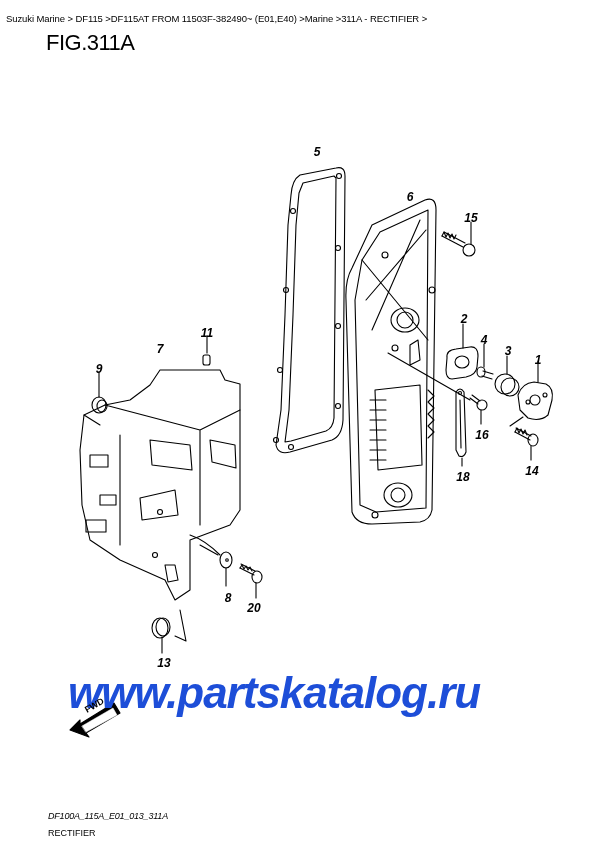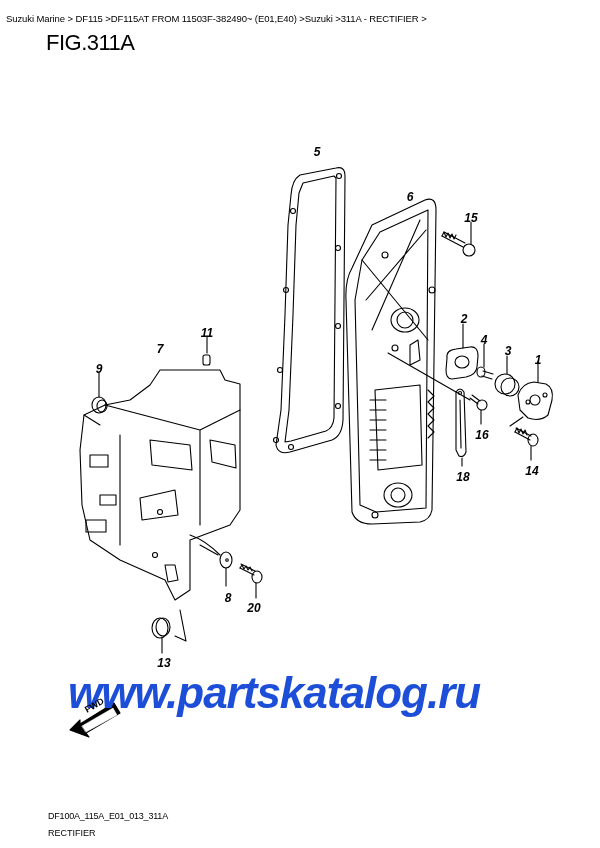--- a/index.html
+++ b/index.html
@@ -9,32 +9,32 @@
                 letter-spacing: -0.1px; white-space: nowrap; }
   .breadcrumb span { cursor: pointer; }
   .fig-title { position: absolute; left: 46px; top: 30px; font-size: 22px;
                letter-spacing: -0.5px; }
   svg.diagram { position: absolute; left: 0; top: 0; }
   .label { position: absolute; font-size: 12px; font-style: italic; font-weight: bold;
            font-family: "Liberation Sans", sans-serif; transform: translateX(-50%); cursor: pointer; }
   .watermark { position: absolute; left: 68px; top: 668px; font-size: 44px; font-weight: bold;
                font-style: italic; color: #1d4ed8; letter-spacing: -1px; white-space: nowrap;
                font-family: "Liberation Sans", sans-serif; }
-  .footer-code { position: absolute; left: 48px; top: 811px; font-size: 9px; letter-spacing: -0.2px; }
+  .footer-code { position: absolute; left: 48px; top: 811px; font-size: 9px; font-style: italic; letter-spacing: -0.2px; }
   .footer-name { position: absolute; left: 48px; top: 828px; font-size: 9px; }
 </style>
 </head>
 <body>
 
 <div class="breadcrumb">
   <span>Suzuki Marine</span>
   <span>&gt;</span>
   <span>DF115</span>
   <span>&gt;</span><span>DF115AT FROM 11503F-382490~ (E01,E40)</span>
-  <span>&gt;</span><span>Suzuki</span>
+  <span>&gt;</span><span>Marine</span>
   <span>&gt;</span><span>311A - RECTIFIER</span>
   <span>&gt;</span>
 </div>
 
 <div class="fig-title">FIG.311A</div>
 
 <svg class="diagram" width="600" height="848" viewBox="0 0 600 848" fill="none" stroke="#000" stroke-width="1.1" stroke-linejoin="round" stroke-linecap="round">
 
   <g>
     <path d="M300,175 L336,168 Q345,166 345,176 L343,420 Q342,436 332,440 L290,452 Q278,455 276,445 L281,410 L285,315 L288,225 L291,195 Q292,180 300,175 Z"></path>

